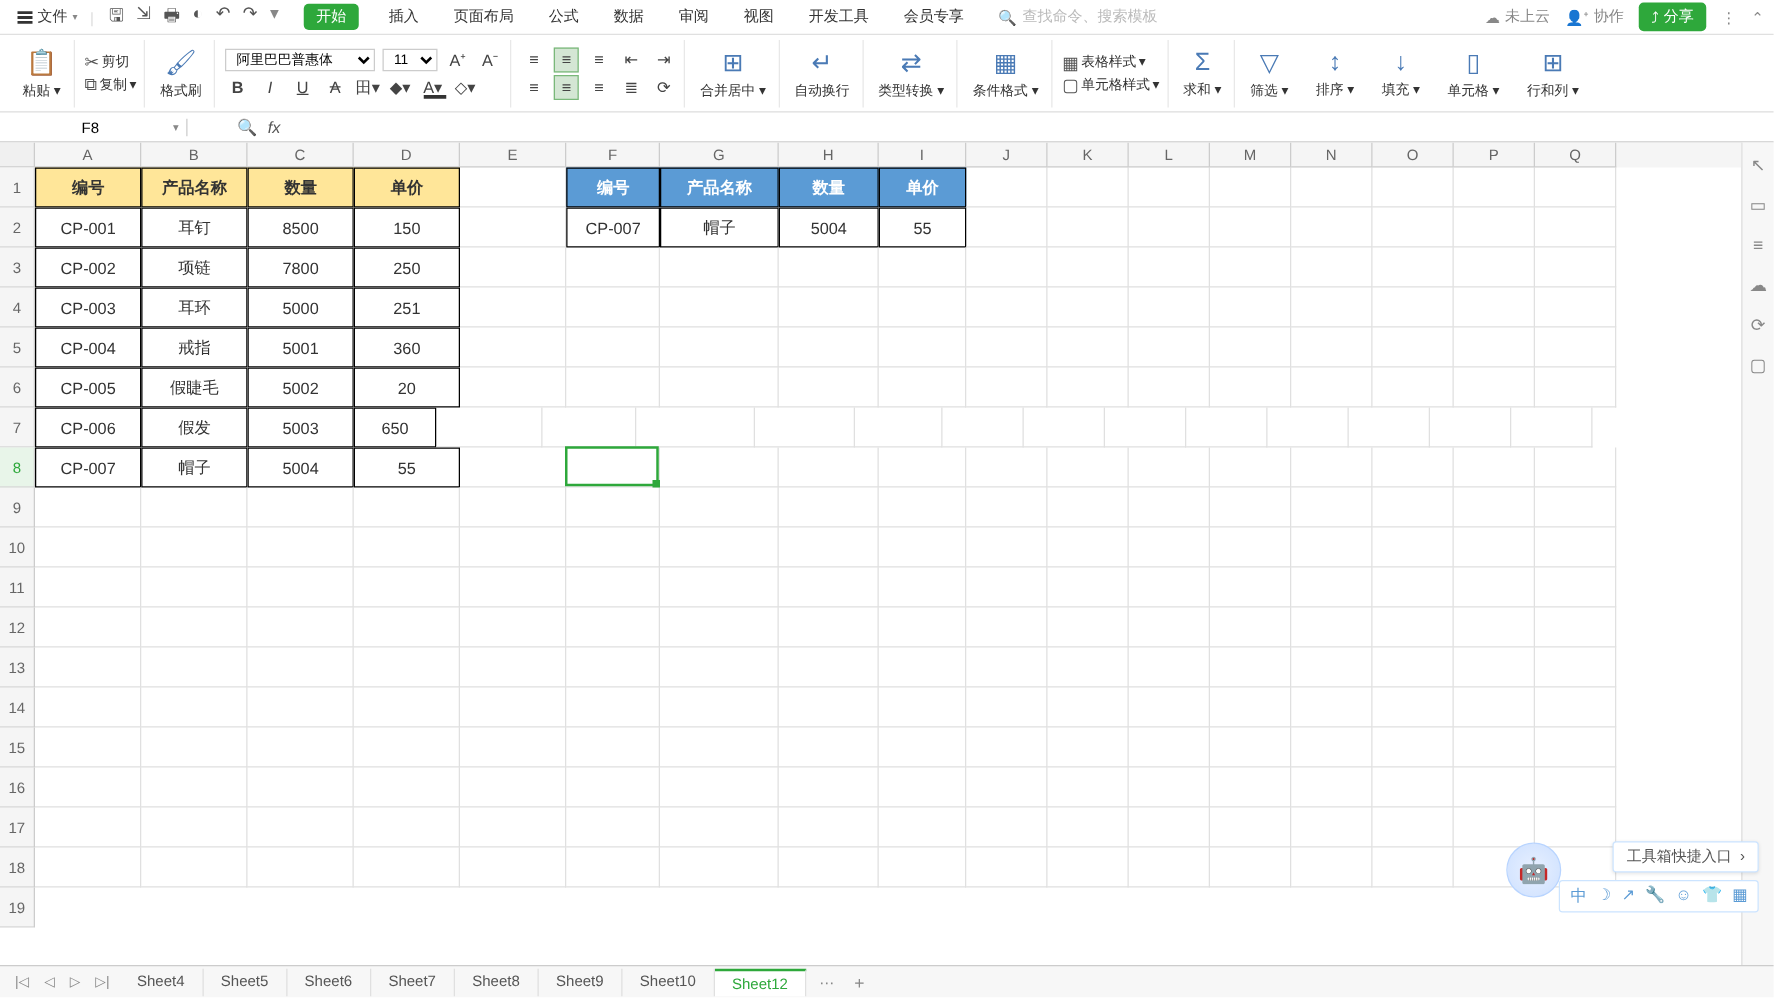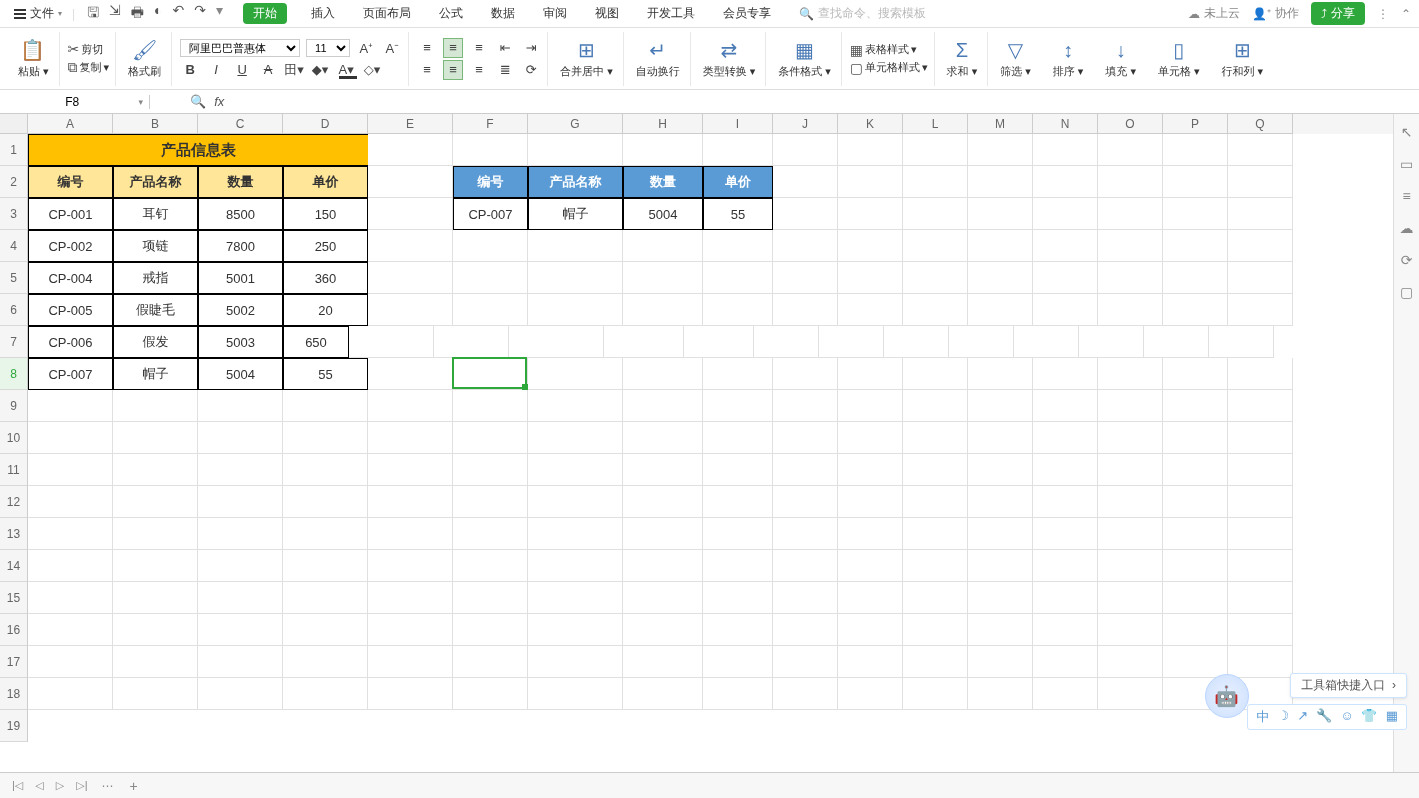--- a/index.html
+++ b/index.html
@@ -332,36 +332,20 @@
           <div class="row-h">13</div>
           <div class="row-h">14</div>
           <div class="row-h">15</div>
           <div class="row-h">16</div>
           <div class="row-h">17</div>
           <div class="row-h">18</div>
           <div class="row-h">19</div>
         </div>
       <div class="cells" id="cells">
           <div class="cell-row">
-            <div class="cell t1-title" style="width: 340px; border-left: 1px solid rgb(0, 0, 0); border-right: none; position: relative;">产品信息表</div>
-            <div class="cell" style="width: 85px;"></div>
-            <div class="cell" style="width: 75px;"></div>
-            <div class="cell" style="width: 95px;"></div>
-            <div class="cell" style="width: 80px;"></div>
-            <div class="cell" style="width: 70px;"></div>
-            <div class="cell" style="width: 65px;"></div>
-            <div class="cell" style="width: 65px;"></div>
-            <div class="cell" style="width: 65px;"></div>
-            <div class="cell" style="width: 65px;"></div>
-            <div class="cell" style="width: 65px;"></div>
-            <div class="cell" style="width: 65px;"></div>
-            <div class="cell" style="width: 65px;"></div>
-            <div class="cell" style="width: 65px;"></div>
-          </div>
-          <div class="cell-row">
             <div class="cell t1-hdr" style="width: 85px;">编号</div>
             <div class="cell t1-hdr" style="width: 85px;">产品名称</div>
             <div class="cell t1-hdr" style="width: 85px;">数量</div>
             <div class="cell t1-hdr" style="width: 85px;">单价</div>
             <div class="cell" style="width: 85px;"></div>
             <div class="cell t2-hdr" style="width: 75px;">编号</div>
             <div class="cell t2-hdr" style="width: 95px;">产品名称</div>
             <div class="cell t2-hdr" style="width: 80px;">数量</div>
             <div class="cell t2-hdr" style="width: 70px;">单价</div>
             <div class="cell" style="width: 65px;"></div>
@@ -390,20 +374,39 @@
             <div class="cell" style="width: 65px;"></div>
             <div class="cell" style="width: 65px;"></div>
             <div class="cell" style="width: 65px;"></div>
             <div class="cell" style="width: 65px;"></div>
           </div>
           <div class="cell-row">
             <div class="cell t1-cell" style="width: 85px;">CP-002</div>
             <div class="cell t1-cell" style="width: 85px;">项链</div>
             <div class="cell t1-cell" style="width: 85px;">7800</div>
             <div class="cell t1-cell" style="width: 85px;">250</div>
+            <div class="cell" style="width: 85px;"></div>
+            <div class="cell" style="width: 75px;"></div>
+            <div class="cell" style="width: 95px;"></div>
+            <div class="cell" style="width: 80px;"></div>
+            <div class="cell" style="width: 70px;"></div>
+            <div class="cell" style="width: 65px;"></div>
+            <div class="cell" style="width: 65px;"></div>
+            <div class="cell" style="width: 65px;"></div>
+            <div class="cell" style="width: 65px;"></div>
+            <div class="cell" style="width: 65px;"></div>
+            <div class="cell" style="width: 65px;"></div>
+            <div class="cell" style="width: 65px;"></div>
+            <div class="cell" style="width: 65px;"></div>
+          </div>
+          <div class="cell-row">
+            <div class="cell t1-cell" style="width: 85px;">CP-003</div>
+            <div class="cell t1-cell" style="width: 85px;">耳环</div>
+            <div class="cell t1-cell" style="width: 85px;">5000</div>
+            <div class="cell t1-cell" style="width: 85px;">251</div>
             <div class="cell" style="width: 85px;"></div>
             <div class="cell" style="width: 75px;"></div>
             <div class="cell" style="width: 95px;"></div>
             <div class="cell" style="width: 80px;"></div>
             <div class="cell" style="width: 70px;"></div>
             <div class="cell" style="width: 65px;"></div>
             <div class="cell" style="width: 65px;"></div>
             <div class="cell" style="width: 65px;"></div>
             <div class="cell" style="width: 65px;"></div>
             <div class="cell" style="width: 65px;"></div>
@@ -691,20 +694,30 @@
     <span class="sic">⟳</span>
     <span class="sic">▢</span>
   </div>
 </div>
 
 <div class="sheet-bar">
   <span class="nav">|◁</span>
   <span class="nav">◁</span>
   <span class="nav">▷</span>
   <span class="nav">▷|</span>
+  <div id="sheet-tabs" style="display:flex">
+      <div class="sheet-tab">Sheet4</div>
+      <div class="sheet-tab">Sheet5</div>
+      <div class="sheet-tab">Sheet6</div>
+      <div class="sheet-tab">Sheet7</div>
+      <div class="sheet-tab">Sheet8</div>
+      <div class="sheet-tab">Sheet9</div>
+      <div class="sheet-tab">Sheet10</div>
+      <div class="sheet-tab active">Sheet12</div>
+    </div>
   <span class="more">⋯</span>
   <span class="add">+</span>
 </div>
 
 <div class="avatar-float">🤖</div>
 <div class="tool-popup"><span>工具箱快捷入口</span> &nbsp;›</div>
 <div class="mini-toolbar">
   <span>中</span>
   <span>☽</span>
   <span>↗</span>

